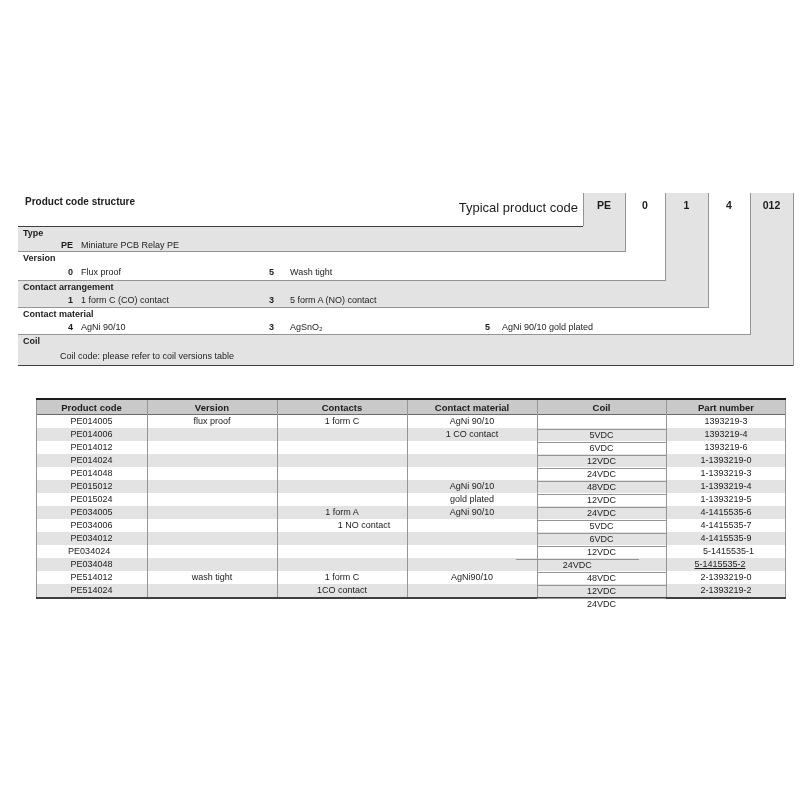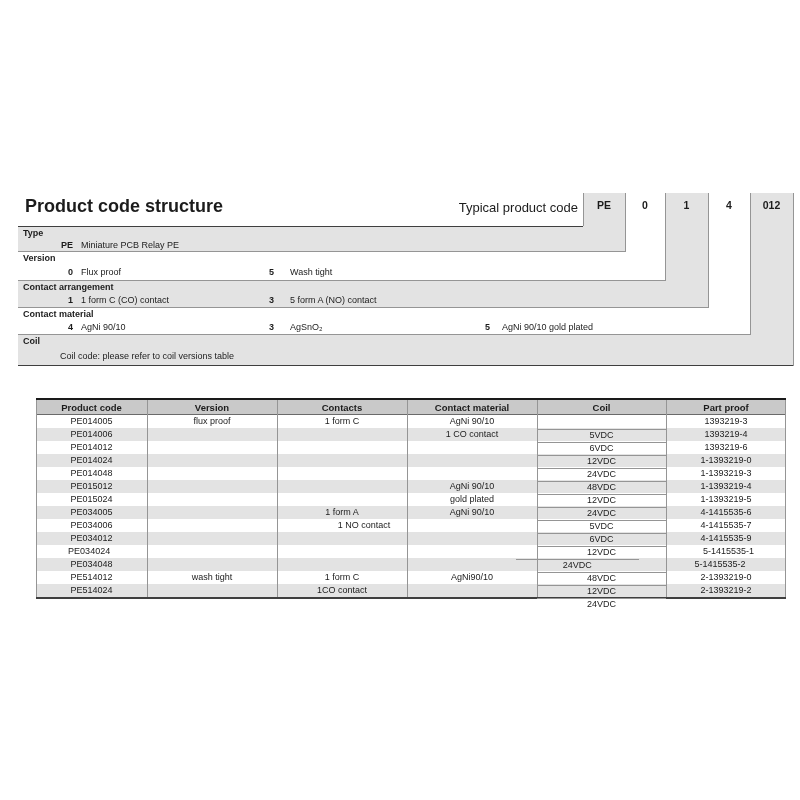--- a/index.html
+++ b/index.html
@@ -1,21 +1,21 @@
 <!DOCTYPE html>
 <html style="--band: #e3e3e3; --header: #c9c9c9; --line: #959595; --dark: #3f3f3f; --text: #1c1c1c;"><head>
 <meta charset="utf-8">
 <style>
   html,body{margin:0;padding:0;background:#ffffff;}
   .page{
     position:relative;width:800px;height:800px;background:#fff;overflow:hidden;
     font-family:"Liberation Sans", sans-serif;color:var(--text,#1c1c1c);
   }
   
-  .sec-title{position:absolute;left:25px;top:196px;font-size:18px;font-weight:bold;}
+  .sec-title{position:absolute;left:25px;top:196px;font-size:10px;font-weight:bold;}
   .typical{position:absolute;left:420px;top:200px;width:158px;text-align:right;font-size:13px;}
   .colband{position:absolute;top:193px;background:var(--band,#e3e3e3);}
   .codelabel{position:absolute;top:199px;height:13px;line-height:13px;text-align:center;
              font-size:10.5px;font-weight:bold;}
   .vline{position:absolute;top:193px;width:1px;background:var(--line,#959595);}
   .hline{position:absolute;height:1px;background:var(--line,#959595);}
   .hline.dark{height:1.5px;background:var(--dark,#3f3f3f);}
   .band{position:absolute;left:18px;box-sizing:border-box;font-size:9px;
         border-bottom:1px solid var(--line,#959595);}
   .band.gray{background:var(--band,#e3e3e3);}
@@ -101,21 +101,21 @@
     </div>
   </section>
 
   <div class="ptable" id="parts-table">
       <div class="thead">
         <div class="hcell" style="width: 111px;">Product code</div>
         <div class="hcell" style="width: 130px;">Version</div>
         <div class="hcell" style="width: 130px;">Contacts</div>
         <div class="hcell" style="width: 130px;">Contact material</div>
         <div class="hcell" style="width: 129px;">Coil</div>
-        <div class="hcell" style="width: 120px;">Part proof</div>
+        <div class="hcell" style="width: 120px;">Part number</div>
       </div>
       <div class="trow">
         <div class="tcell" style="width: 111px;">PE014005</div>
         <div class="tcell" style="width: 130px;">flux proof</div>
         <div class="tcell" style="width: 130px;">1 form C</div>
         <div class="tcell" style="width: 130px;">AgNi 90/10</div>
         <div class="tcell coil" style="width: 129px;">5VDC</div>
         <div class="tcell" style="width: 120px;">1393219-3</div>
       </div>
       <div class="trow stripe">
@@ -197,21 +197,21 @@
         <div class="tcell" style="width: 130px;"></div>
         <div class="tcell coil" style="width: 129px;">24VDC</div>
         <div class="tcell" style="width: 120px; margin-left: 32px;">5-1415535-1</div>
       </div>
       <div class="trow stripe">
         <div class="tcell" style="width: 111px;">PE034048</div>
         <div class="tcell" style="width: 130px;"></div>
         <div class="tcell" style="width: 130px;"></div>
         <div class="tcell" style="width: 130px;"></div>
         <div class="tcell coil" style="width: 129px;">48VDC</div>
-        <div class="tcell" style="width: 108px;">5-1415535-2</div>
+        <div class="tcell" style="width: 108px; text-decoration: underline;">5-1415535-2</div>
       </div>
       <div class="trow">
         <div class="tcell" style="width: 111px;">PE514012</div>
         <div class="tcell" style="width: 130px;">wash tight</div>
         <div class="tcell" style="width: 130px;">1 form C</div>
         <div class="tcell" style="width: 130px;">AgNi90/10</div>
         <div class="tcell coil" style="width: 129px;">12VDC</div>
         <div class="tcell" style="width: 120px;">2-1393219-0</div>
       </div>
       <div class="trow stripe">

